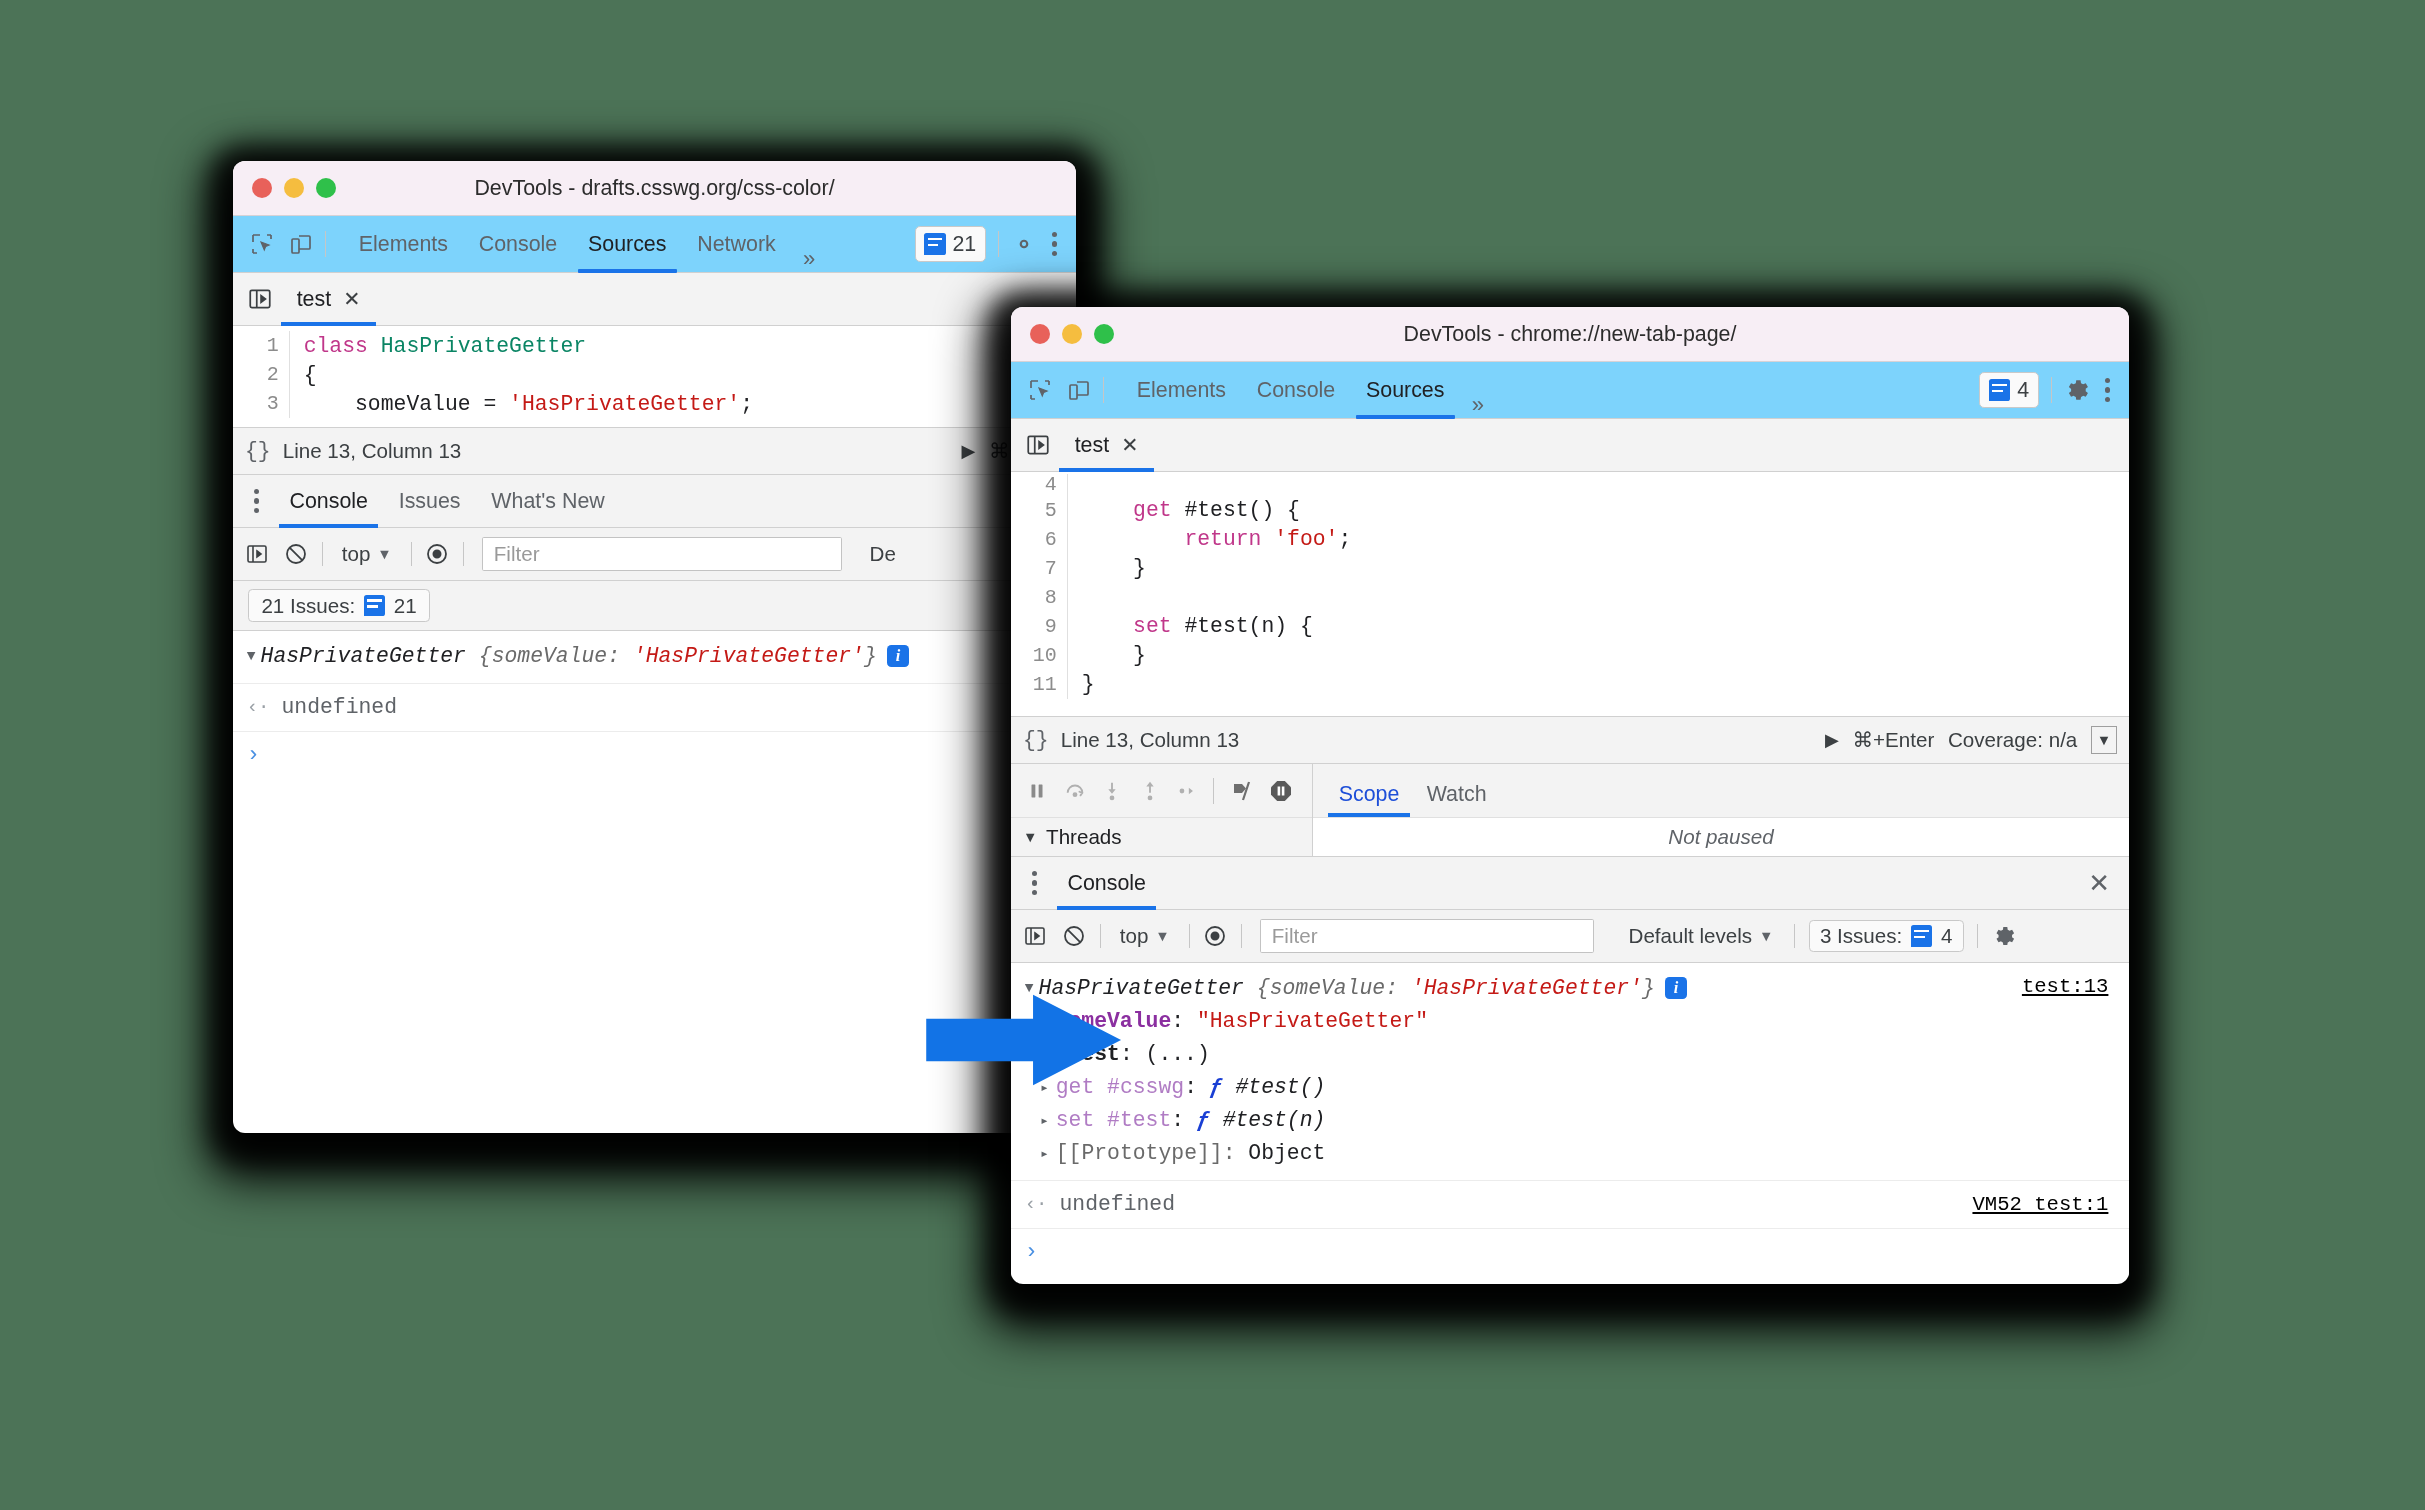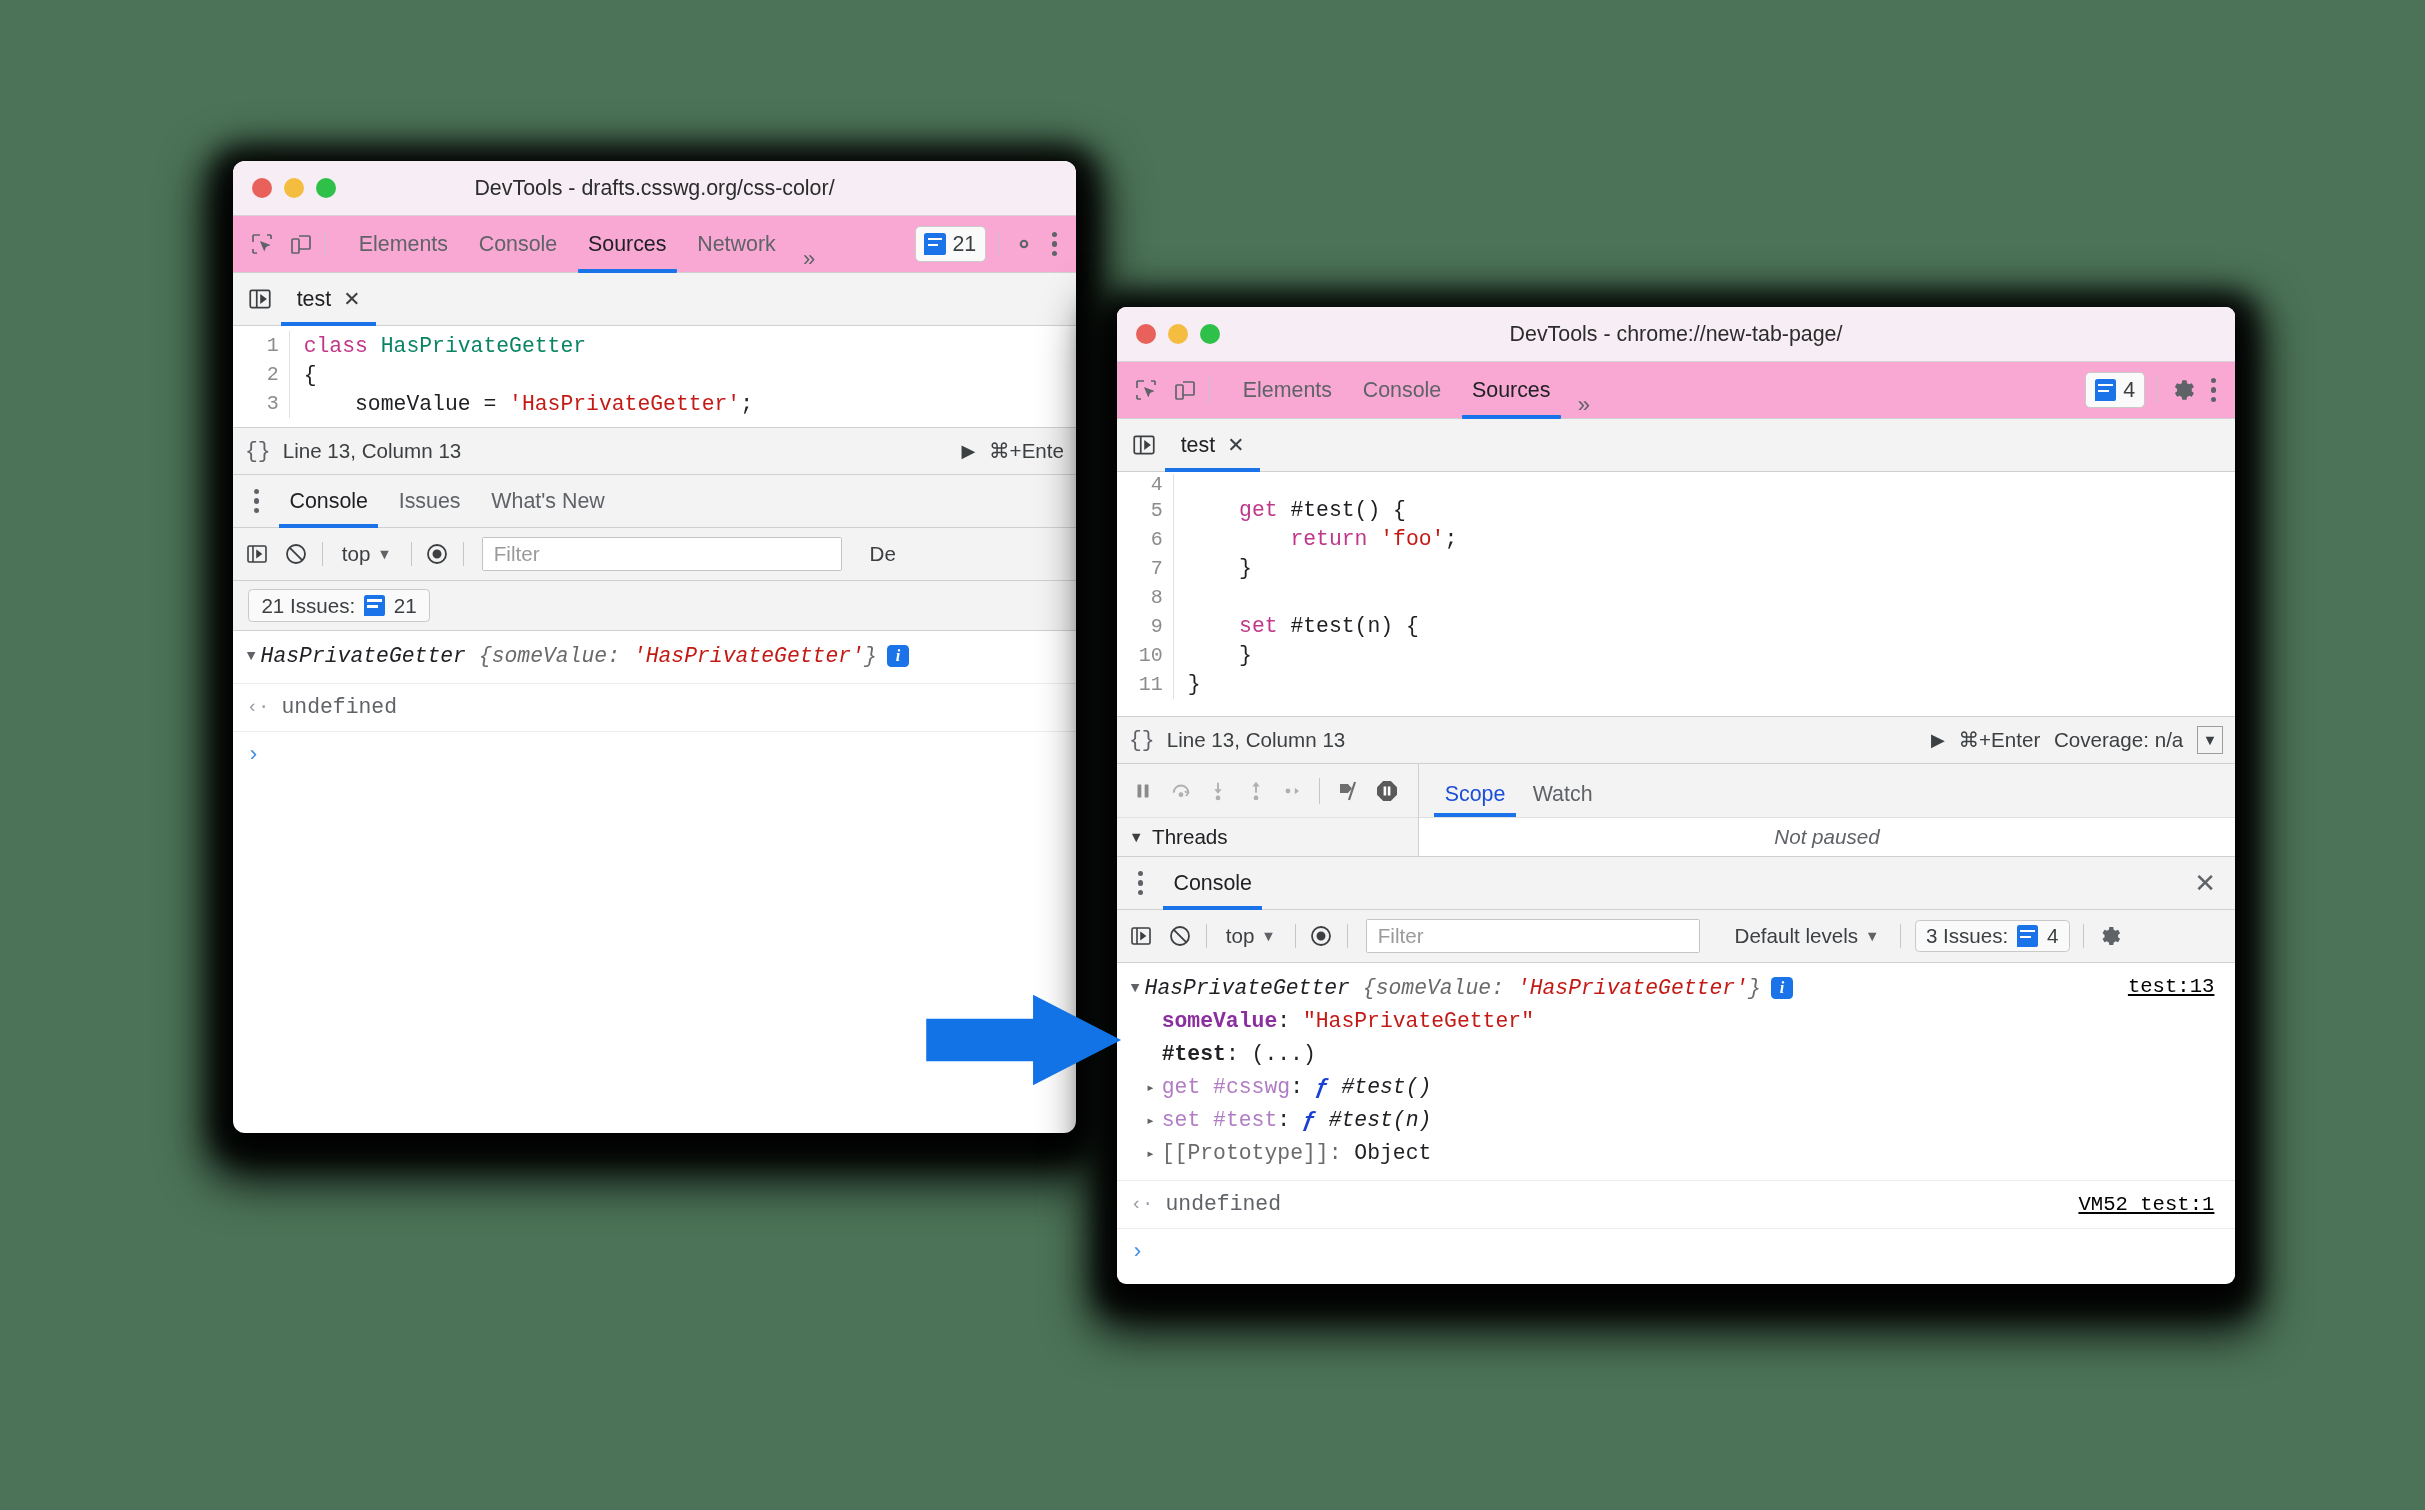--- a/index.html
+++ b/index.html
@@ -38,21 +38,21 @@
   .dot.green { background: #2fc04a; }
   .win-title {
     position: absolute; left: 0; right: 0; text-align: center;
     font-size: 21.4px; color: #2c2c2c; font-weight: 400;
     pointer-events: none;
   }
 
   
   .dt-toolbar {
     height: 57px;
-    background: #f9a8d4;
+    background: #7dd3fc;
     border-bottom: 0.9px solid #d0d0d0;
     display: flex; align-items: center;
     padding: 0 13.7px 0 17px;
   }
   .ic { display: inline-flex; align-items: center; justify-content: center; }
   .tb-sep {
     width: 0.9px; height: 26px; background: #c6c6c6; margin: 0 12px;
   }
   .maintabs { display: flex; align-items: flex-end; height: 100%; margin-left: 5.1px; }
   .mtab {
@@ -416,21 +416,21 @@
       <div class="prompt-row">
         <span class="prompt-chev">›</span>
       </div>
     </div>
   </div>
 
   <svg class="anno-arrow" style="left:926px; top:993px;" width="197" height="94" viewBox="0 0 230 110">
     <path d="M0 30 L125 30 L125 2 L228 55 L125 108 L125 80 L0 80 Z" fill="#1273e6"></path>
   </svg>
 
-  <div class="window" id="frontwin" style="left:1117px; top:307px; width:1118px; height:977px; z-index:20;border-radius:9px;">
+  <div class="window" id="frontwin" style="left:1011px; top:307px; width:1118px; height:977px; z-index:20;">
 
     <div class="titlebar">
       <div class="traffic">
         <span class="dot red"></span>
         <span class="dot yellow"></span>
         <span class="dot green"></span>
       </div>
       <div class="win-title">DevTools - chrome://new-tab-page/</div>
     </div>
 

